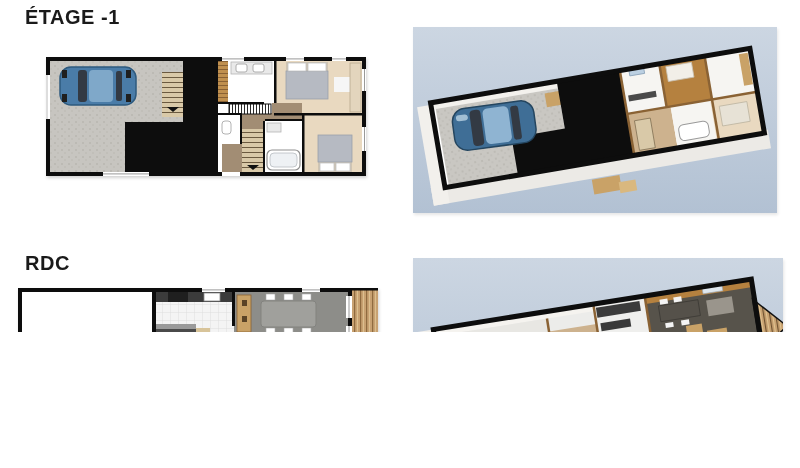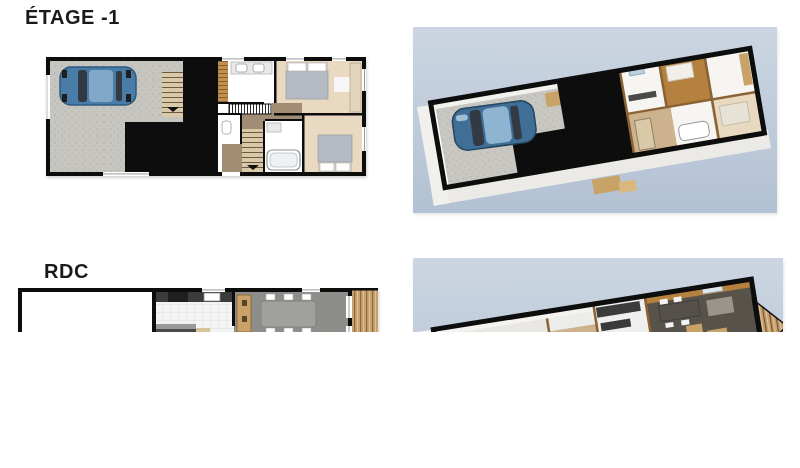--- a/index.html
+++ b/index.html
@@ -1,21 +1,21 @@
 <!DOCTYPE html>
 <html style="--page_bg: #ffffff; --title_text: #1a1a1a; --wall_black: #0d0d0d; --sky_blue_top: #ccd6e2; --sky_blue_bottom: #b2c1d3; --concrete: #c7c5c0; --car_body: #4a7ca8; --car_roof: #7fa8c9; --car_glass: #333a44; --floor_beige: #e9d9c0; --floor_brown: #a28d74; --floor_gray: #8d8d89; --wood_dark: #8a6234; --counter_dark: #3b3b3b; --furniture_tan: #c9a267; --bed_gray: #b6bac2; --white: #ffffff; --wall_white_3d: #eceae6; --interior_wood_wall: #b5813f; --dark_floor: #57534b;"><head>
 <meta charset="utf-8">
 <style>
   html,body{margin:0;padding:0;background:#fff;}
   .stage{position:relative;width:800px;height:332px;background:var(--page_bg,#fff);overflow:hidden;
          font-family:"Liberation Sans",sans-serif;}
   .floor-title{position:absolute;font-weight:700;font-size:20px;letter-spacing:.5px;
                color:var(--title_text,#1a1a1a);}
   #title-etage{left:25px;top:6px;}
-  #title-rdc{left:25px;top:260px;margin-left:19px;}
+  #title-rdc{left:25px;top:252px;}
   .panel{position:absolute;}
   .panel svg{display:block;}
   .plan2d{box-shadow:1px 2px 3px rgba(0,0,0,.18);}
   .view3d{box-shadow:1px 2px 3px rgba(0,0,0,.10);}
 
   
   .f-wall{fill:var(--wall_black);} .s-wall{stroke:var(--wall_black);}
   .f-white{fill:var(--white);}
   .f-beige{fill:var(--floor_beige);}
   .f-brown{fill:var(--floor_brown);}

